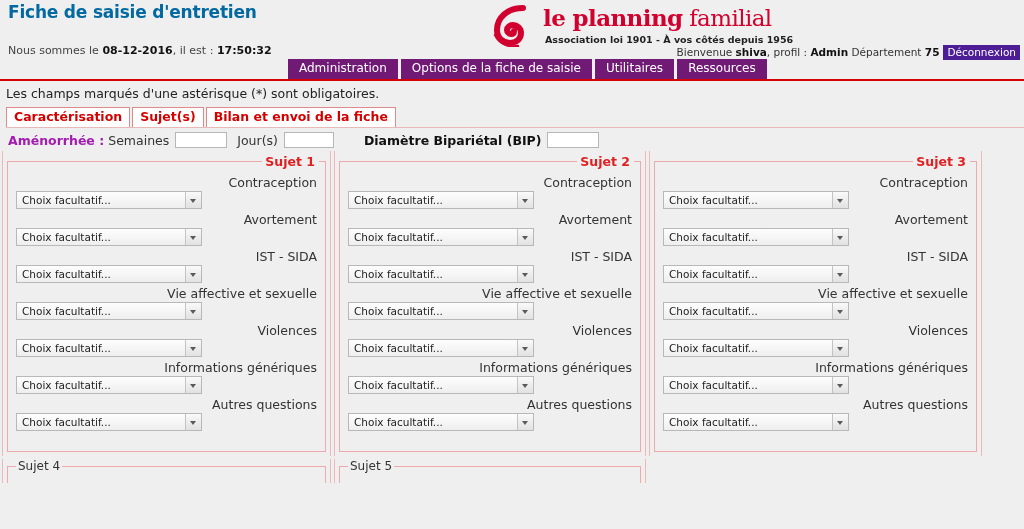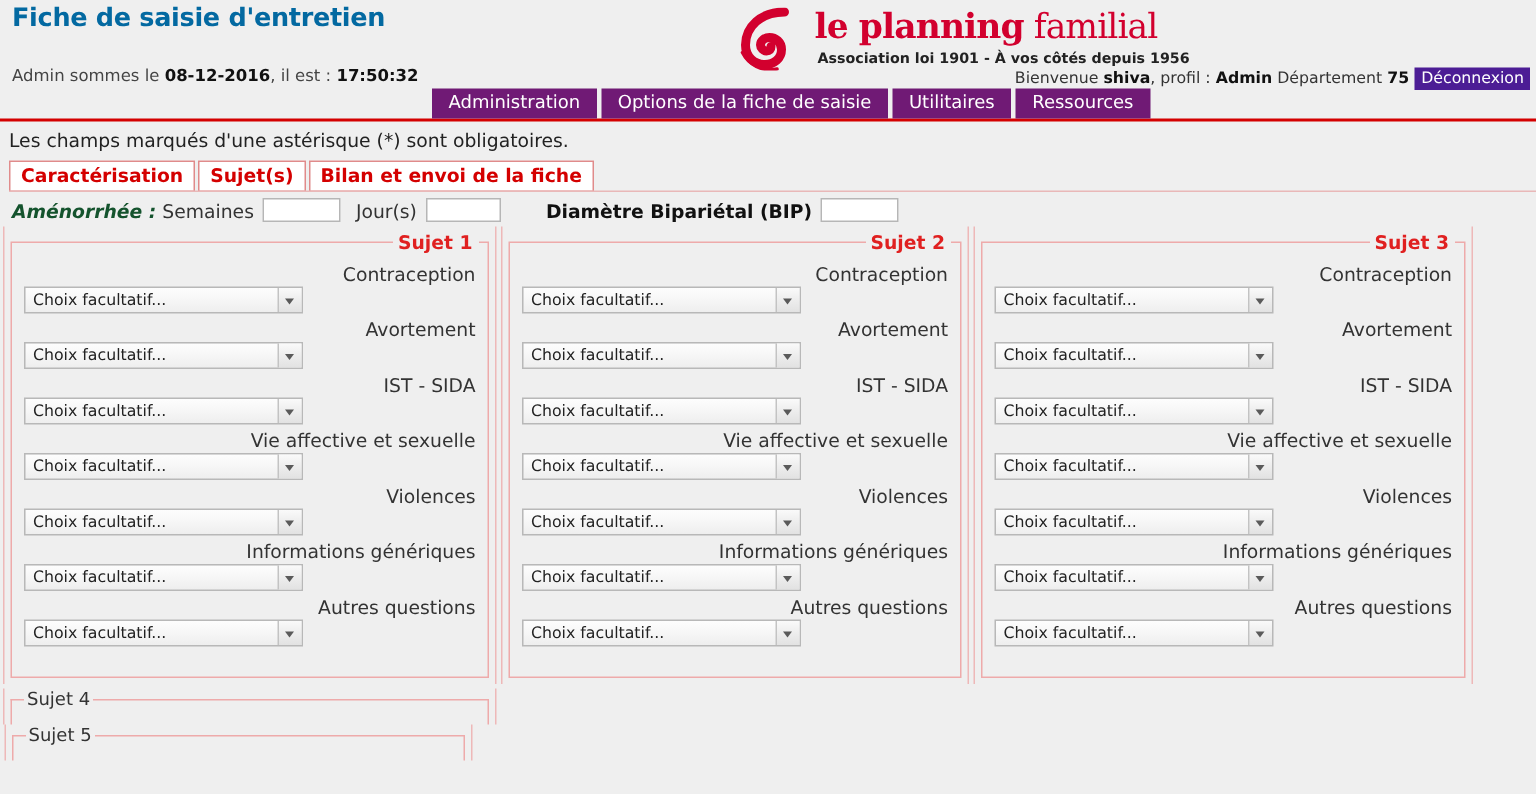--- a/index.html
+++ b/index.html
@@ -137,21 +137,21 @@
   }
 
   
   .amen-row {
     display: flex;
     align-items: center;
     padding: 4px 0 3px 8px;
     font-size: 12.5px;
     color: #333;
   }
-  .amen-row .lbl-strong { font-weight: bold; color: #14532d; font-style: italic; }
+  .amen-row .lbl-strong { font-weight: bold; color: #a21caf; }
   .amen-row .lbl { margin-left: 4px; }
   .mini-input {
     width: 52px; height: 16px;
     margin: 0 6px;
     border: 1px solid #b6b6b6;
     background: #fff;
     font-size: 11px;
     padding: 0 2px;
   }
   .mini-input.wide { width: 50px; }
@@ -221,37 +221,37 @@
     content: "";
     position: absolute;
     left: 4px; top: 7px;
     width: 0; height: 0;
     border-left: 3.5px solid transparent;
     border-right: 3.5px solid transparent;
     border-top: 4px solid #5a5a5a;
   }
 
   
-  .grid-row-bottom { margin-top: 3px; flex-direction: column; }
+  .grid-row-bottom { margin-top: 3px; }
   fieldset.sujet-short {
     border: 1px solid #eeaaaa;
     border-bottom: none;
     margin: 0 4px;
     padding: 3px 8px 0 8px;
     height: 24px;
   }
 </style>
 </head>
 <body>
 
 <div class="header">
   <div class="page-title">Fiche de saisie d'entretien</div>
 
   <div class="datetime">
-    <span>Admin sommes le </span><b>08-12-2016</b><span>, il est : </span><b>17:50:32</b>
+    <span>Nous sommes le </span><b>08-12-2016</b><span>, il est : </span><b>17:50:32</b>
   </div>
 
   <div class="logo">
     <svg class="logo-mark" viewBox="0 0 46 42">
       <path d="M30 3 C14 3 4 13 4 25 C4 33 10 38 17 38 C23 38 28 34 28 28 C28 23 24 20 20 20 C17 20 14 22 14 25 C14 27 16 29 18 29 C20 29 21 28 21 26" fill="none" stroke="#d2002e" stroke-width="6" stroke-linecap="round"></path>
       <path d="M2 30 C6 38 15 43 25 41" fill="none" stroke="#d2002e" stroke-width="2.4" stroke-linecap="round"></path>
     </svg>
     <div class="logo-text"><span>le planning</span><span class="light"> familial</span></div>
     <div class="logo-sub">Association loi 1901 - À vos côtés depuis 1956</div>
   </div>

